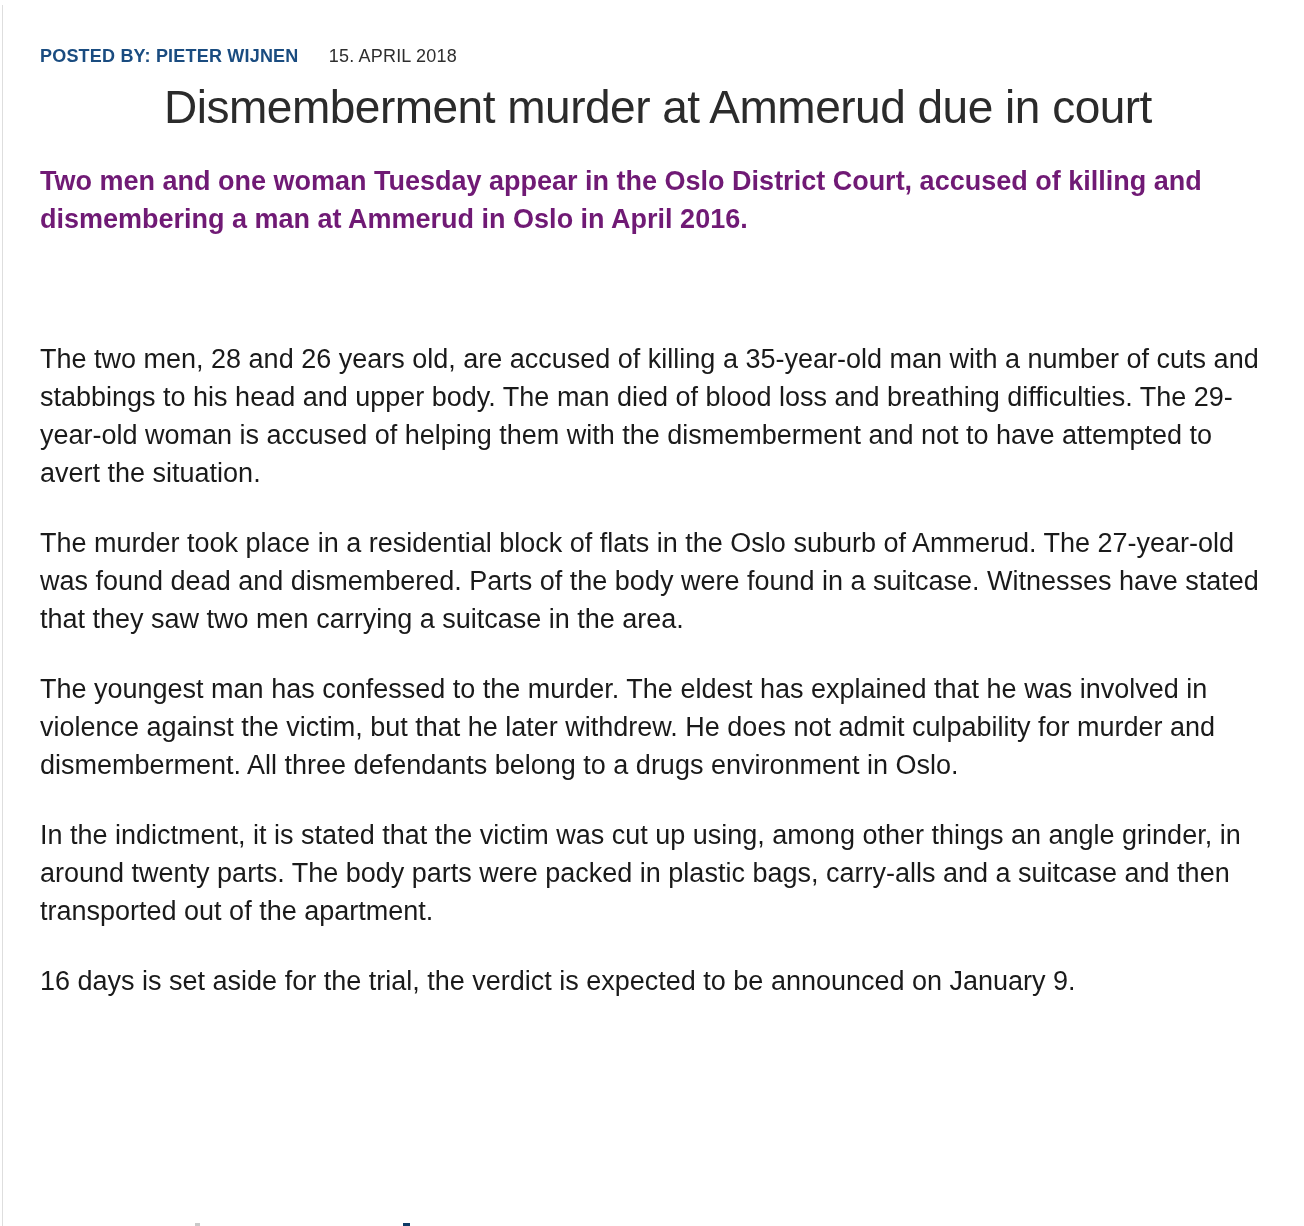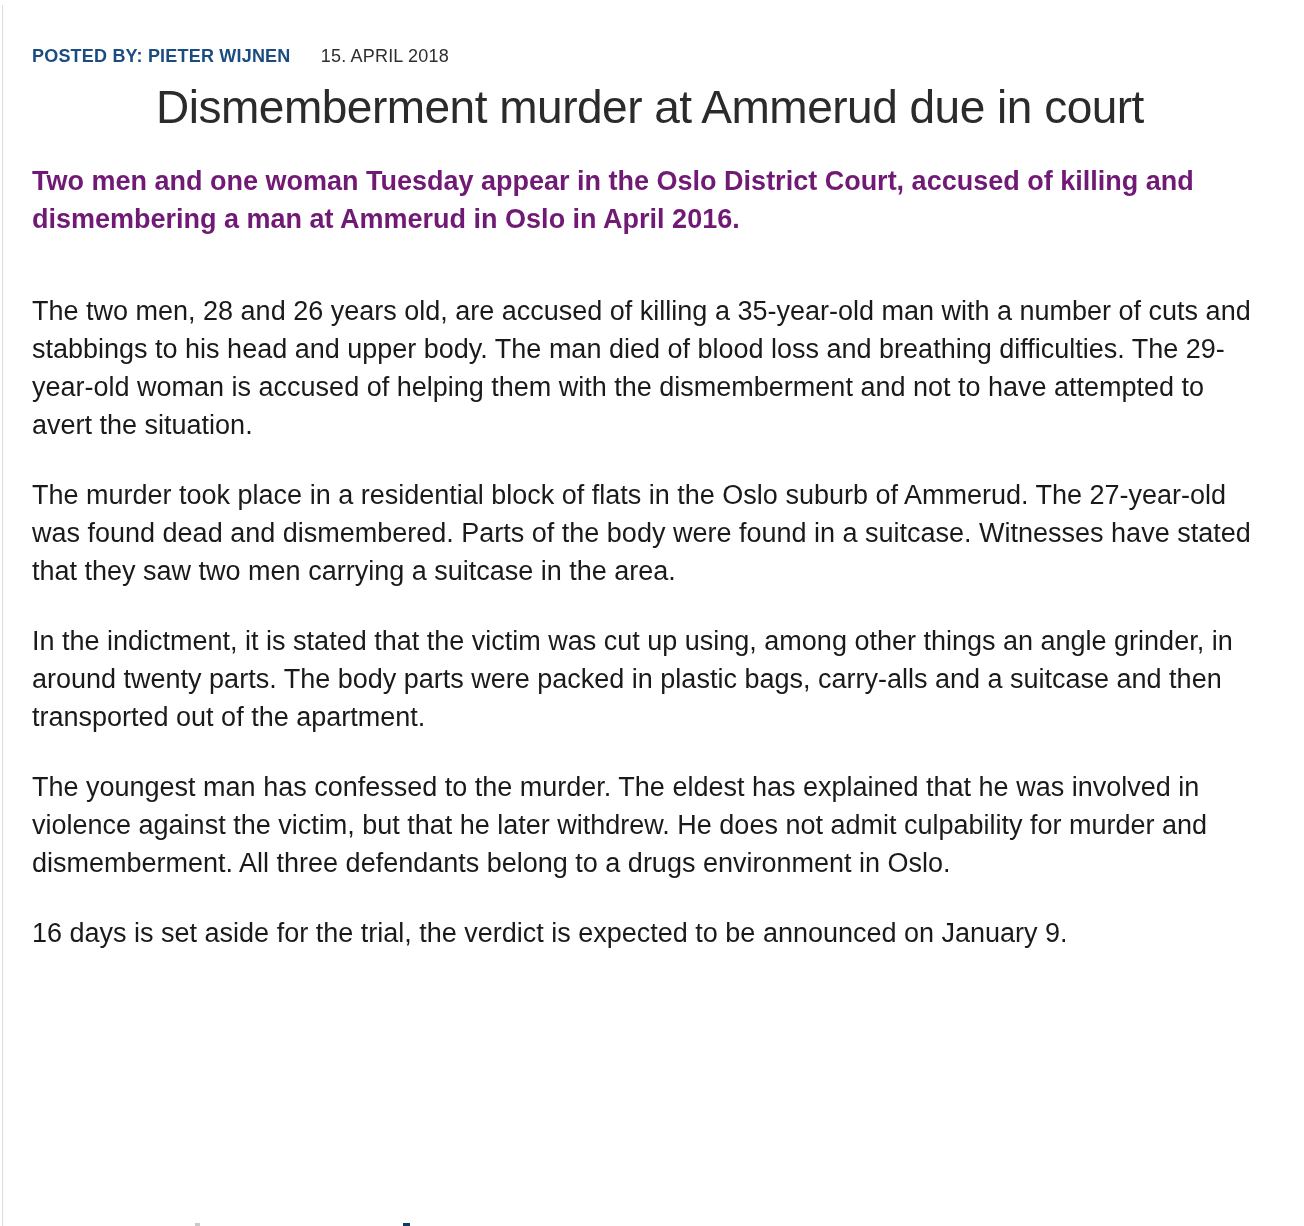--- a/index.html
+++ b/index.html
@@ -17,21 +17,21 @@
   }
   .left-rule {
     position: absolute;
     left: 2px;
     top: 5px;
     bottom: 0;
     width: 1px;
     background: #dedede;
   }
   .article {
-    padding: 46px 0 0 32px;
+    padding: 46px 0 0 40px;
     width: 1236px;
   }
   .meta {
     font-size: 18px;
     line-height: 20px;
     letter-spacing: 0.2px;
   }
   .byline {
     color: #1a4c80;
     font-weight: 700;
@@ -56,21 +56,21 @@
     text-align: center;
   }
   p.lede {
     margin: 30px 0 0 0;
     font-size: 27px;
     line-height: 38px;
     font-weight: 700;
     color: #701a75;
   }
   .body-text {
-    margin-top: 54px;
+    margin-top: 102px;
   }
   .body-text p {
     margin: 0 0 32px 0;
     font-size: 27px;
     line-height: 38px;
     font-weight: 400;
     color: #1a1a1a;
   }
   .cutoff-gray {
     position: absolute;
@@ -101,20 +101,20 @@
     <span class="date">15. APRIL 2018</span>
   </div>
 
   <h1 class="headline">Dismemberment murder at Ammerud due in court</h1>
 
   <p class="lede">Two men and one woman Tuesday appear in the Oslo District Court, accused of killing and dismembering a man at Ammerud in Oslo in April 2016.</p>
 
   <div class="body-text">
     <p>The two men, 28 and 26 years old, are accused of killing a 35-year-old man with a number of cuts and stabbings to his head and upper body. The man died of blood loss and breathing difficulties. The 29-year-old woman is accused of helping them with the dismemberment and not to have attempted to avert the situation.</p>
     <p>The murder took place in a residential block of flats in the Oslo suburb of Ammerud. The 27-year-old was found dead and dismembered. Parts of the body were found in a suitcase. Witnesses have stated that they saw two men carrying a suitcase in the area.</p>
+    <p>The youngest man has confessed to the murder. The eldest has explained that he was involved in violence against the victim, but that he later withdrew. He does not admit culpability for murder and dismemberment. All three defendants belong to a drugs environment in Oslo.</p>
     <p>In the indictment, it is stated that the victim was cut up using, among other things an angle grinder, in around twenty parts. The body parts were packed in plastic bags, carry-alls and a suitcase and then transported out of the apartment.</p>
-    <p>The youngest man has confessed to the murder. The eldest has explained that he was involved in violence against the victim, but that he later withdrew. He does not admit culpability for murder and dismemberment. All three defendants belong to a drugs environment in Oslo.</p>
     <p>16 days is set aside for the trial, the verdict is expected to be announced on January 9.</p>
   </div>
 </article>
 
 <div class="cutoff-gray"></div>
 <div class="cutoff-navy"></div>
 
 </body></html>

